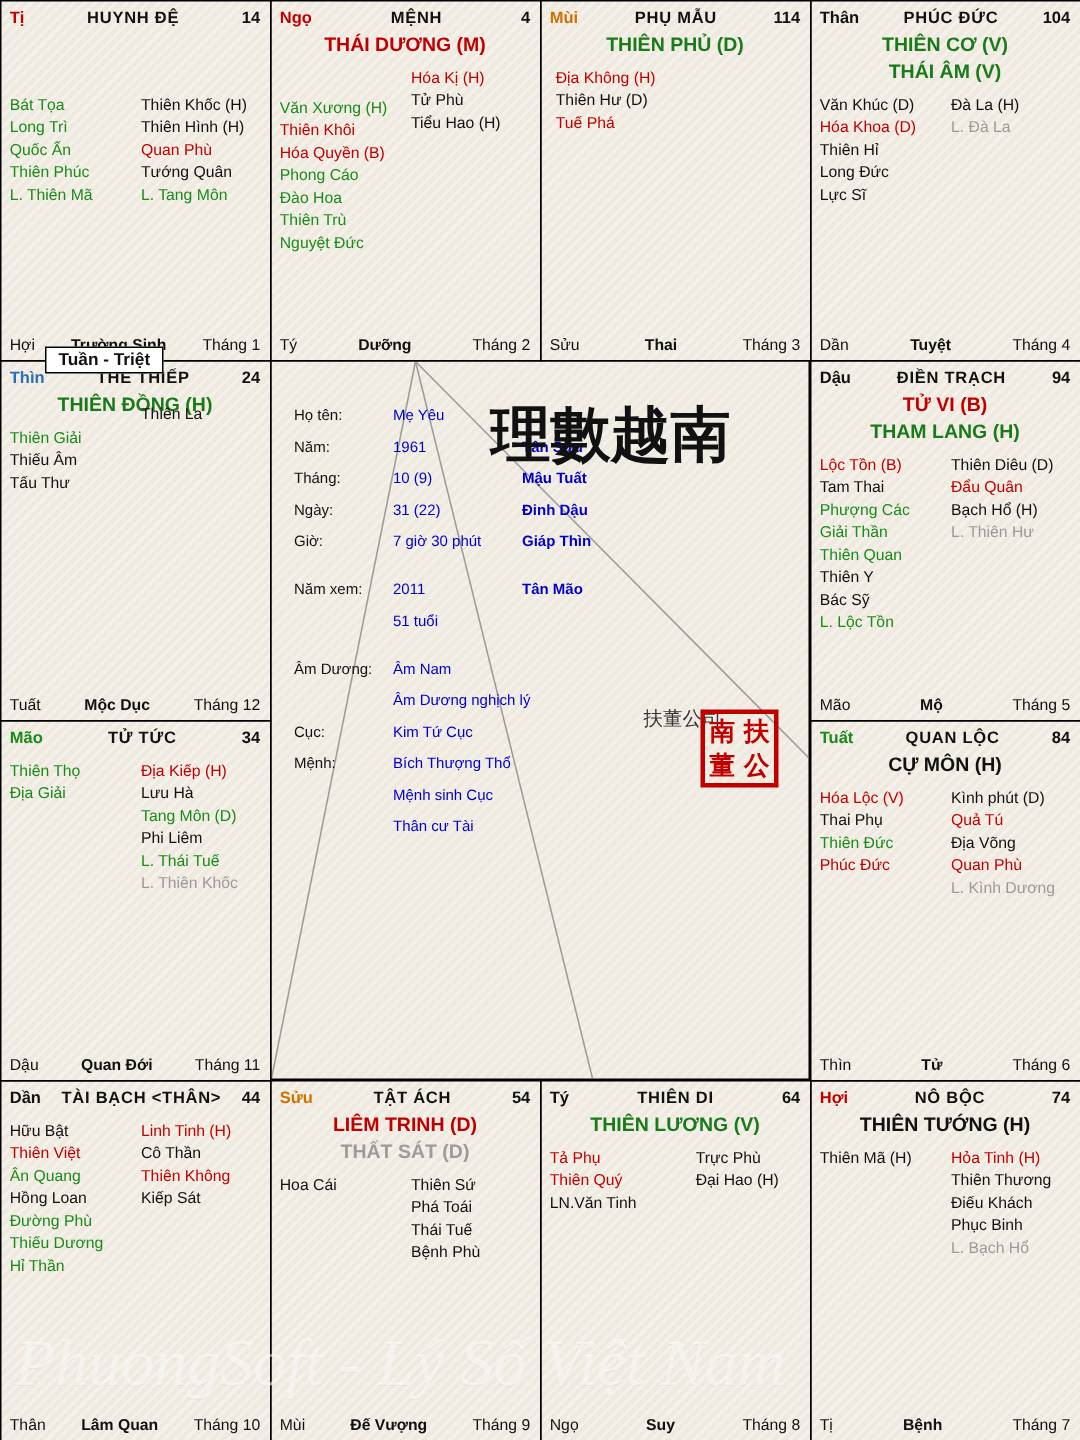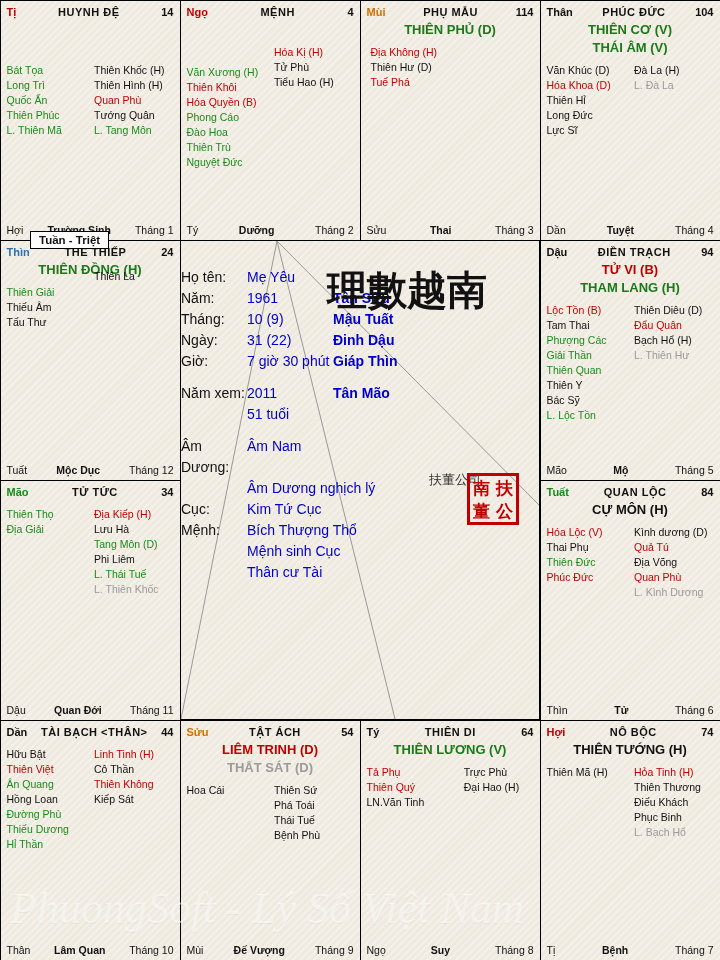--- a/index.html
+++ b/index.html
@@ -74,21 +74,21 @@
   
   .center{
     position:absolute;left:180px;top:240px;width:360px;height:480px;
     border:1px solid #000;box-sizing:border-box;
     overflow:hidden;
     background:
       repeating-linear-gradient(135deg, rgba(255,255,255,0.3) 0 2px, rgba(0,0,0,0) 2px 5px),
       #efeadf;
   }
   .lines{position:absolute;left:0;top:0;width:358px;height:478px;}
-  .info{position:absolute;left:0;top:26px;font-size:14px;color:#111;}
+  .info{position:absolute;left:15px;top:26px;font-size:10px;color:#111;}
   .inforow{display:flex;line-height:21px;}
   .lbl{width:66px;color:#111;}
   .val{color:#0000c8;width:86px;}
   .val2{color:#0000c8;font-weight:bold;}
   .spacer{height:11px;}
   .cjk{
     position:absolute;right:52px;top:24px;
     font-family:"DejaVu Serif", serif;
     font-size:40px;font-weight:bold;color:#111;
     line-height:50px;text-align:center;
@@ -249,20 +249,23 @@
           <span class="van">Trường Sinh</span>
           <span class="thang">Tháng 1</span>
         </div>
       </div>
       <div class="cell">
         <div class="hdr">
           <span class="chi red">Ngọ</span>
           <span class="cung">MỆNH</span>
           <span class="num">4</span>
         </div>
+        <div class="stars-main">
+          <div class="sm-red">THÁI DƯƠNG (M)</div>
+        </div>
         <div class="cols">
           <div class="col" style="padding-top: 64px;">
             <div class="star c-green">Văn Xương (H)</div>
             <div class="star c-red">Thiên Khôi</div>
             <div class="star c-red">Hóa Quyền (B)</div>
             <div class="star c-green">Phong Cáo</div>
             <div class="star c-green">Đào Hoa</div>
             <div class="star c-green">Thiên Trù</div>
             <div class="star c-green">Nguyệt Đức</div>
           </div>
@@ -429,21 +432,21 @@
           <div class="sm-black">CỰ MÔN (H)</div>
         </div>
         <div class="cols">
           <div class="col" style="padding-top: 44px;">
             <div class="star c-red">Hóa Lộc (V)</div>
             <div class="star c-black">Thai Phụ</div>
             <div class="star c-green">Thiên Đức</div>
             <div class="star c-red">Phúc Đức</div>
           </div>
           <div class="col right" style="padding-top: 44px;">
-            <div class="star c-black">Kình dương (D)</div>
+            <div class="star c-black">Kình phút (D)</div>
             <div class="star c-red">Quả Tú</div>
             <div class="star c-black">Địa Võng</div>
             <div class="star c-red">Quan Phù</div>
             <div class="star c-gray">L. Kình Dương</div>
           </div>
         </div>
         <div class="ftr">
           <span class="chi">Thìn</span>
           <span class="van">Tử</span>
           <span class="thang">Tháng 6</span>

